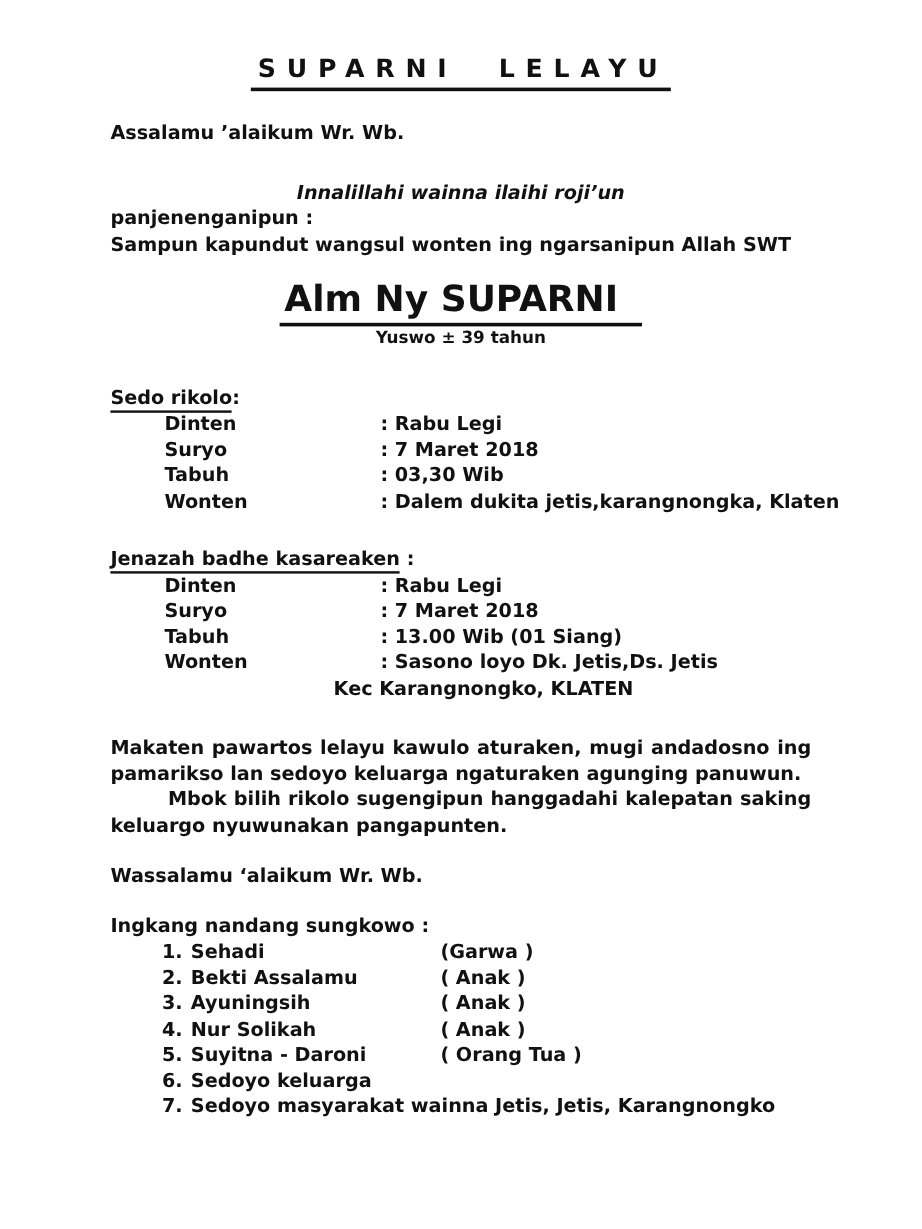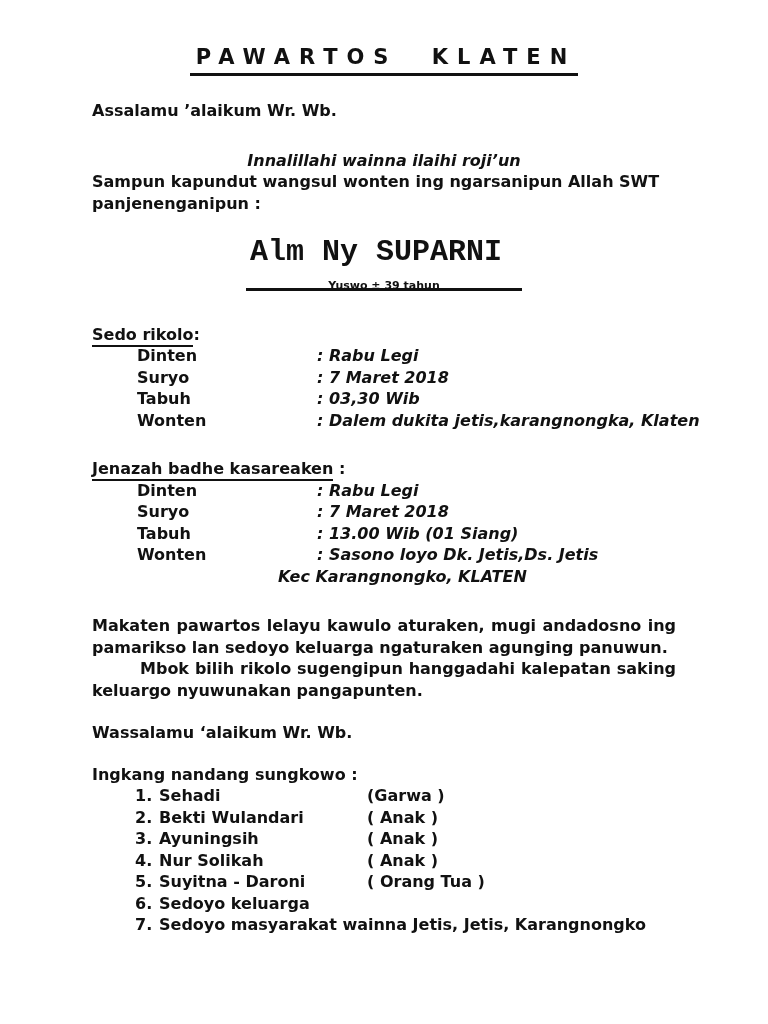--- a/index.html
+++ b/index.html
@@ -22,50 +22,50 @@
     letter-spacing:9px;
     word-spacing:18px;
     border-bottom:3px solid #111;
     padding:0 2px 3px 6px;
     white-space:nowrap;
   }
   .salutation{margin-top:24px;}
   .istirja{text-align:center;font-style:italic;margin-top:28px;}
   .intro{margin:0;}
   .name-line{text-align:center;font-size:30px;line-height:37px;margin-top:17px;white-space:nowrap;}
-  .name-line .u{border-bottom:3px solid #111;padding:0 20px 19px 4px;font-family:Liberation Mono, monospace;}
-  .age{text-align:center;font-size:11px;margin-top:4px;text-decoration:underline;}
+  .name-line .u{border-bottom:3px solid #111;padding:0 20px 2px 4px;}
+  .age{text-align:center;font-size:14px;margin-top:4px;}
   .sec-heading{margin-top:27px;}
   .sec-heading .u{border-bottom:2.5px solid #111;padding-bottom:1px;text-align:right;}
   .row{display:flex;padding-left:45px;gap:48px;}
   .row .label{width:132px;flex:none;}
-  .row .value{white-space:nowrap;font-style:italic;}
+  .row .value{white-space:nowrap;}
   .row.cont{padding-left:186px;}
   .para{text-align:justify;margin:28px 0 0 0;}
   .para2{text-align:justify;text-indent:48px;margin:0;}
   .wassalam{margin-top:21px;}
   .mourners-heading{margin-top:20px;}
   .item{display:flex;padding-left:43px;}
   .item .num{width:24px;flex:none;}
   .item .nm{width:208px;flex:none;white-space:nowrap;}
   .item .rel{white-space:nowrap;}
 </style>
 </head>
 <body>
 
 <div class="page">
 
-  <h1 class="title"><span class="u">PAWARTOS KLATEN</span></h1>
+  <h1 class="title"><span class="u">SUPARNI LELAYU</span></h1>
 
   <div class="salutation">Assalamu ’alaikum Wr. Wb.</div>
 
   <div class="istirja">Innalillahi wainna ilaihi roji’un</div>
 
+  <div class="intro">panjenenganipun :</div>
   <div class="intro">Sampun kapundut wangsul wonten ing ngarsanipun Allah SWT</div>
-  <div class="intro">panjenenganipun :</div>
 
   <div class="name-line"><span class="u">Alm Ny SUPARNI</span></div>
   <div class="age">Yuswo ± 39 tahun</div>
 
   <div class="sec-heading"><span class="u">Sedo rikolo</span><span>:</span></div>
 
   <div class="row">
     <span class="label">Dinten</span>
     <span class="value">: Rabu Legi</span>
   </div>
@@ -111,21 +111,21 @@
 
   <div class="mourners-heading">Ingkang nandang sungkowo :</div>
 
   <div class="item">
     <span class="num">1.</span>
     <span class="nm">Sehadi</span>
     <span class="rel">(Garwa )</span>
   </div>
   <div class="item">
     <span class="num">2.</span>
-    <span class="nm">Bekti Wulandari</span>
+    <span class="nm">Bekti Assalamu</span>
     <span class="rel">( Anak )</span>
   </div>
   <div class="item">
     <span class="num">3.</span>
     <span class="nm">Ayuningsih</span>
     <span class="rel">( Anak  )</span>
   </div>
   <div class="item">
     <span class="num">4.</span>
     <span class="nm">Nur Solikah</span>

